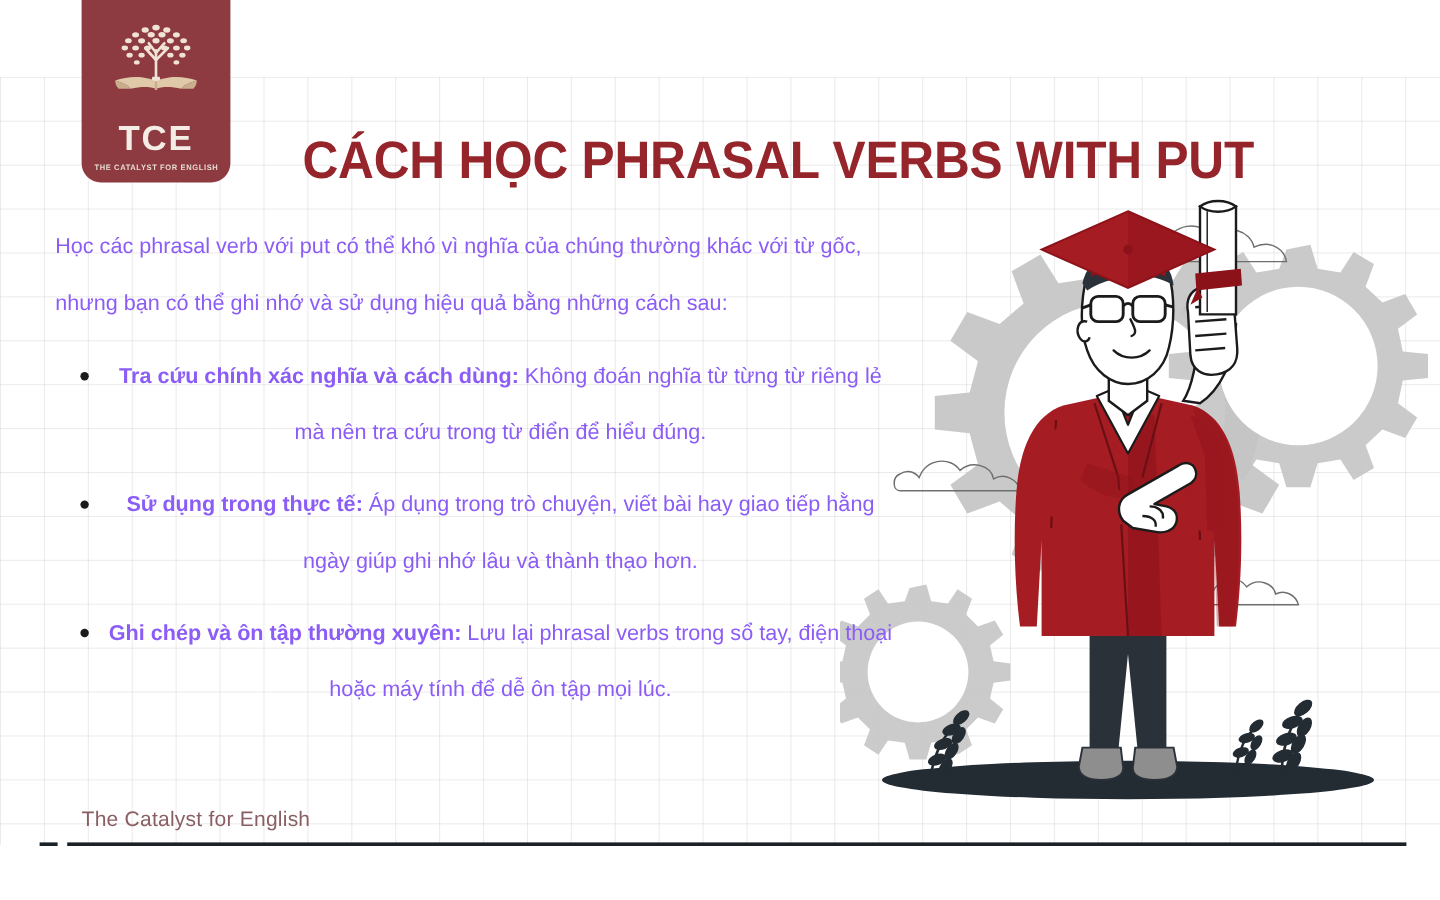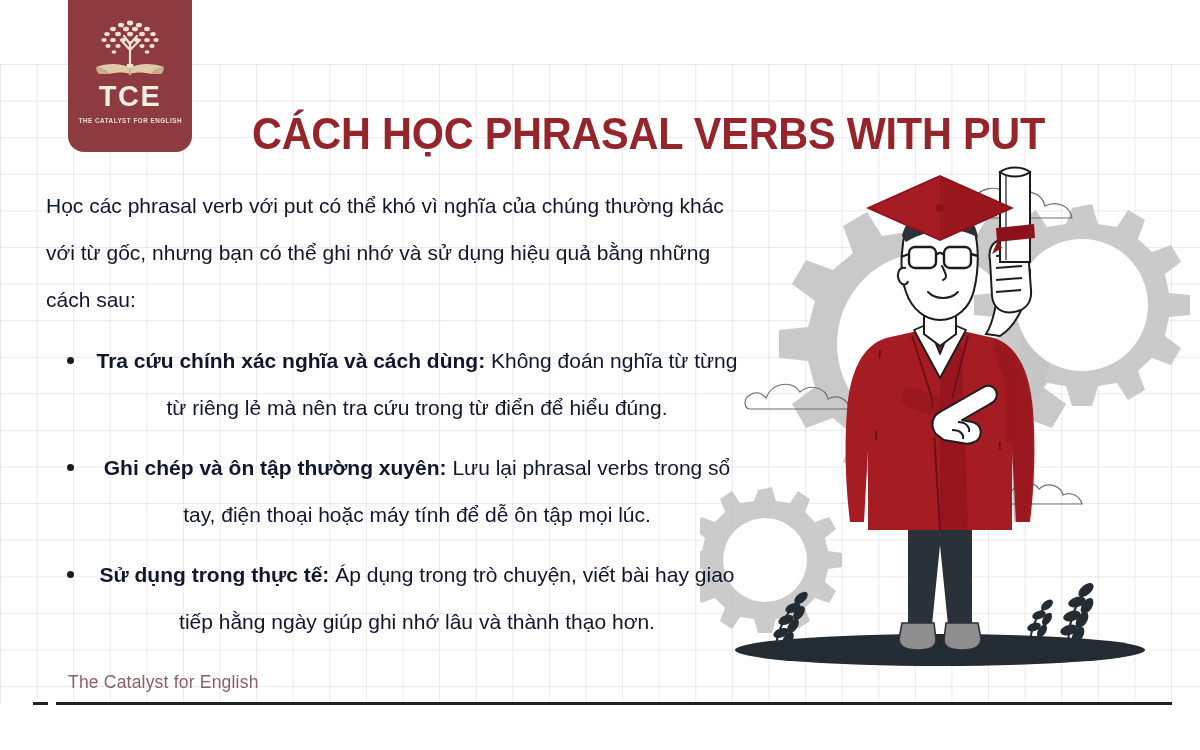--- a/index.html
+++ b/index.html
@@ -55,21 +55,21 @@
     height: 66px;
     display: block;
   }
   .logo-initials {
     color: #F3EDE6;
     font-family: "Liberation Sans", sans-serif;
     font-weight: bold;
     font-size: 29px;
     letter-spacing: 1.5px;
     line-height: 1;
-    margin-top: 0;
+    margin-top: 20px;
   }
   .logo-tagline {
     color: #E7DCD2;
     font-family: "Liberation Sans", sans-serif;
     font-weight: bold;
     font-size: 6.6px;
     letter-spacing: 0.55px;
     margin-top: 6px;
     white-space: nowrap;
     transform: scaleX(0.95);
@@ -91,23 +91,23 @@
     transform-origin: left center;
     white-space: nowrap;
   }
 
   
   .content {
     position: absolute;
     left: 46px;
     top: 182px;
     width: 700px;
-    color: #0f172a;
-    font-family: "Liberation Sans", sans-serif;
-    font-size: 21px;
+    color: #8b5cf6;
+    font-family: "Liberation Sans", sans-serif;
+    font-size: 18px;
     line-height: 47px;
   }
   .intro {
     margin: 0;
   }
   .tips {
     list-style: none;
     margin: 14px 0 0 0;
     padding: 0;
   }
@@ -438,28 +438,28 @@
   <div class="content">
     <p class="intro">Học các phrasal verb với put có thể khó vì nghĩa của chúng thường khác với từ gốc, nhưng bạn có thể ghi nhớ và sử dụng hiệu quả bằng những cách sau:</p>
     <ul class="tips">
       <li class="tip">
         <span class="tip-bullet"></span>
         <span class="tip-term">Tra cứu chính xác nghĩa và cách dùng:</span>
         <span>Không đoán nghĩa từ từng từ riêng lẻ mà nên tra cứu trong từ điển để hiểu đúng.</span>
       </li>
       <li class="tip">
         <span class="tip-bullet"></span>
+        <span class="tip-term">Sử dụng trong thực tế:</span>
+        <span>Áp dụng trong trò chuyện, viết bài hay giao tiếp hằng ngày giúp ghi nhớ lâu và thành thạo hơn.</span>
+      </li>
+      <li class="tip">
+        <span class="tip-bullet"></span>
         <span class="tip-term">Ghi chép và ôn tập thường xuyên:</span>
         <span>Lưu lại phrasal verbs trong sổ tay, điện thoại hoặc máy tính để dễ ôn tập mọi lúc.</span>
       </li>
-      <li class="tip">
-        <span class="tip-bullet"></span>
-        <span class="tip-term">Sử dụng trong thực tế:</span>
-        <span>Áp dụng trong trò chuyện, viết bài hay giao tiếp hằng ngày giúp ghi nhớ lâu và thành thạo hơn.</span>
-      </li>
     </ul>
   </div>
 
   <div class="footer-brand">The Catalyst for English</div>
   <div class="footer-dash"></div>
   <div class="footer-rule"></div>
 
 </div>
 
 </body></html>

